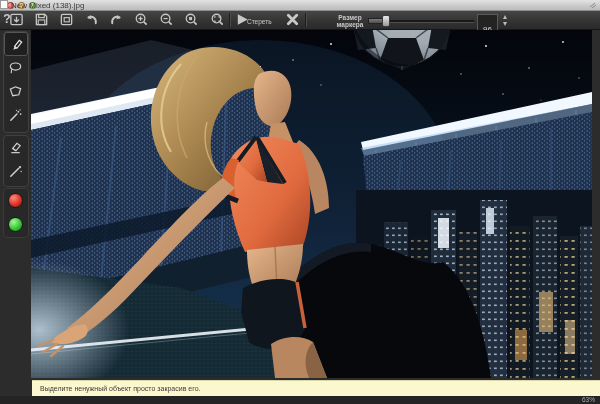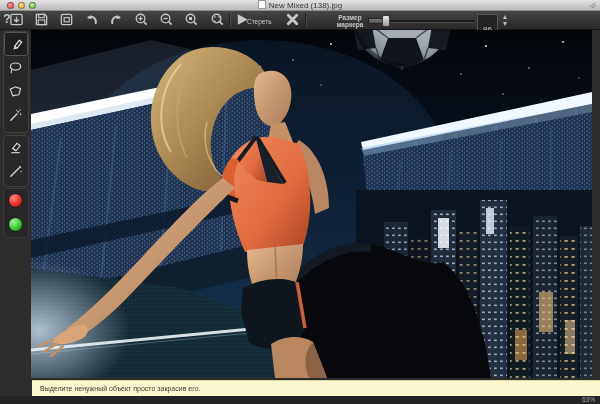--- a/index.html
+++ b/index.html
@@ -5,21 +5,21 @@
   html,body{margin:0;padding:0;background:#111;}
   .window{position:relative;width:600px;height:404px;font-family:"Liberation Sans",sans-serif;overflow:hidden;background:#2c2c2c;}
 
   
   .titlebar{position:absolute;left:0;top:0;width:600px;height:11px;
     background:linear-gradient(#e3e3e3,#c9c9c9 60%,#bdbdbd);border-bottom:1px solid #8e8e8e;box-sizing:border-box;}
   .tl{position:absolute;top:2px;width:7px;height:7px;border-radius:50%;box-sizing:border-box;border:1px solid rgba(0,0,0,.35);}
   .tl.red{left:7px;background:radial-gradient(circle at 35% 30%,#ff9d97,#d64b42);}
   .tl.yel{left:18px;background:radial-gradient(circle at 35% 30%,#ffe2a0,#d89b2e);}
   .tl.grn{left:29px;background:radial-gradient(circle at 35% 30%,#c4f2a5,#66a938);}
-  .wtitle{position:absolute;left:0;right:0;top:0;height:16px;line-height:11px;text-align:center;
+  .wtitle{position:absolute;left:0;right:0;top:0;height:16px;line-height:11px;
     font-size:8px;color:#3a3a3a;}
   .docico{display:inline-block;width:6px;height:7px;background:#fdfdfd;border:1px solid #9a9a9a;vertical-align:-1px;margin-right:3px;}
   .grip{position:absolute;right:3px;top:2px;width:8px;height:7px;opacity:.65;}
 
   
   .toolbar{position:absolute;left:0;top:11px;width:600px;height:19px;
     background:linear-gradient(#454545,#303030 70%,#2a2a2a);border-bottom:1px solid #161616;box-sizing:border-box;}
   .tbtn{position:absolute;top:1px;width:18px;height:16px;cursor:pointer;}
   .tbtn svg{display:block;margin:0 auto;}
   .tsep{position:absolute;top:2px;width:1px;height:14px;background:#1d1d1d;box-shadow:1px 0 0 #4c4c4c;}

